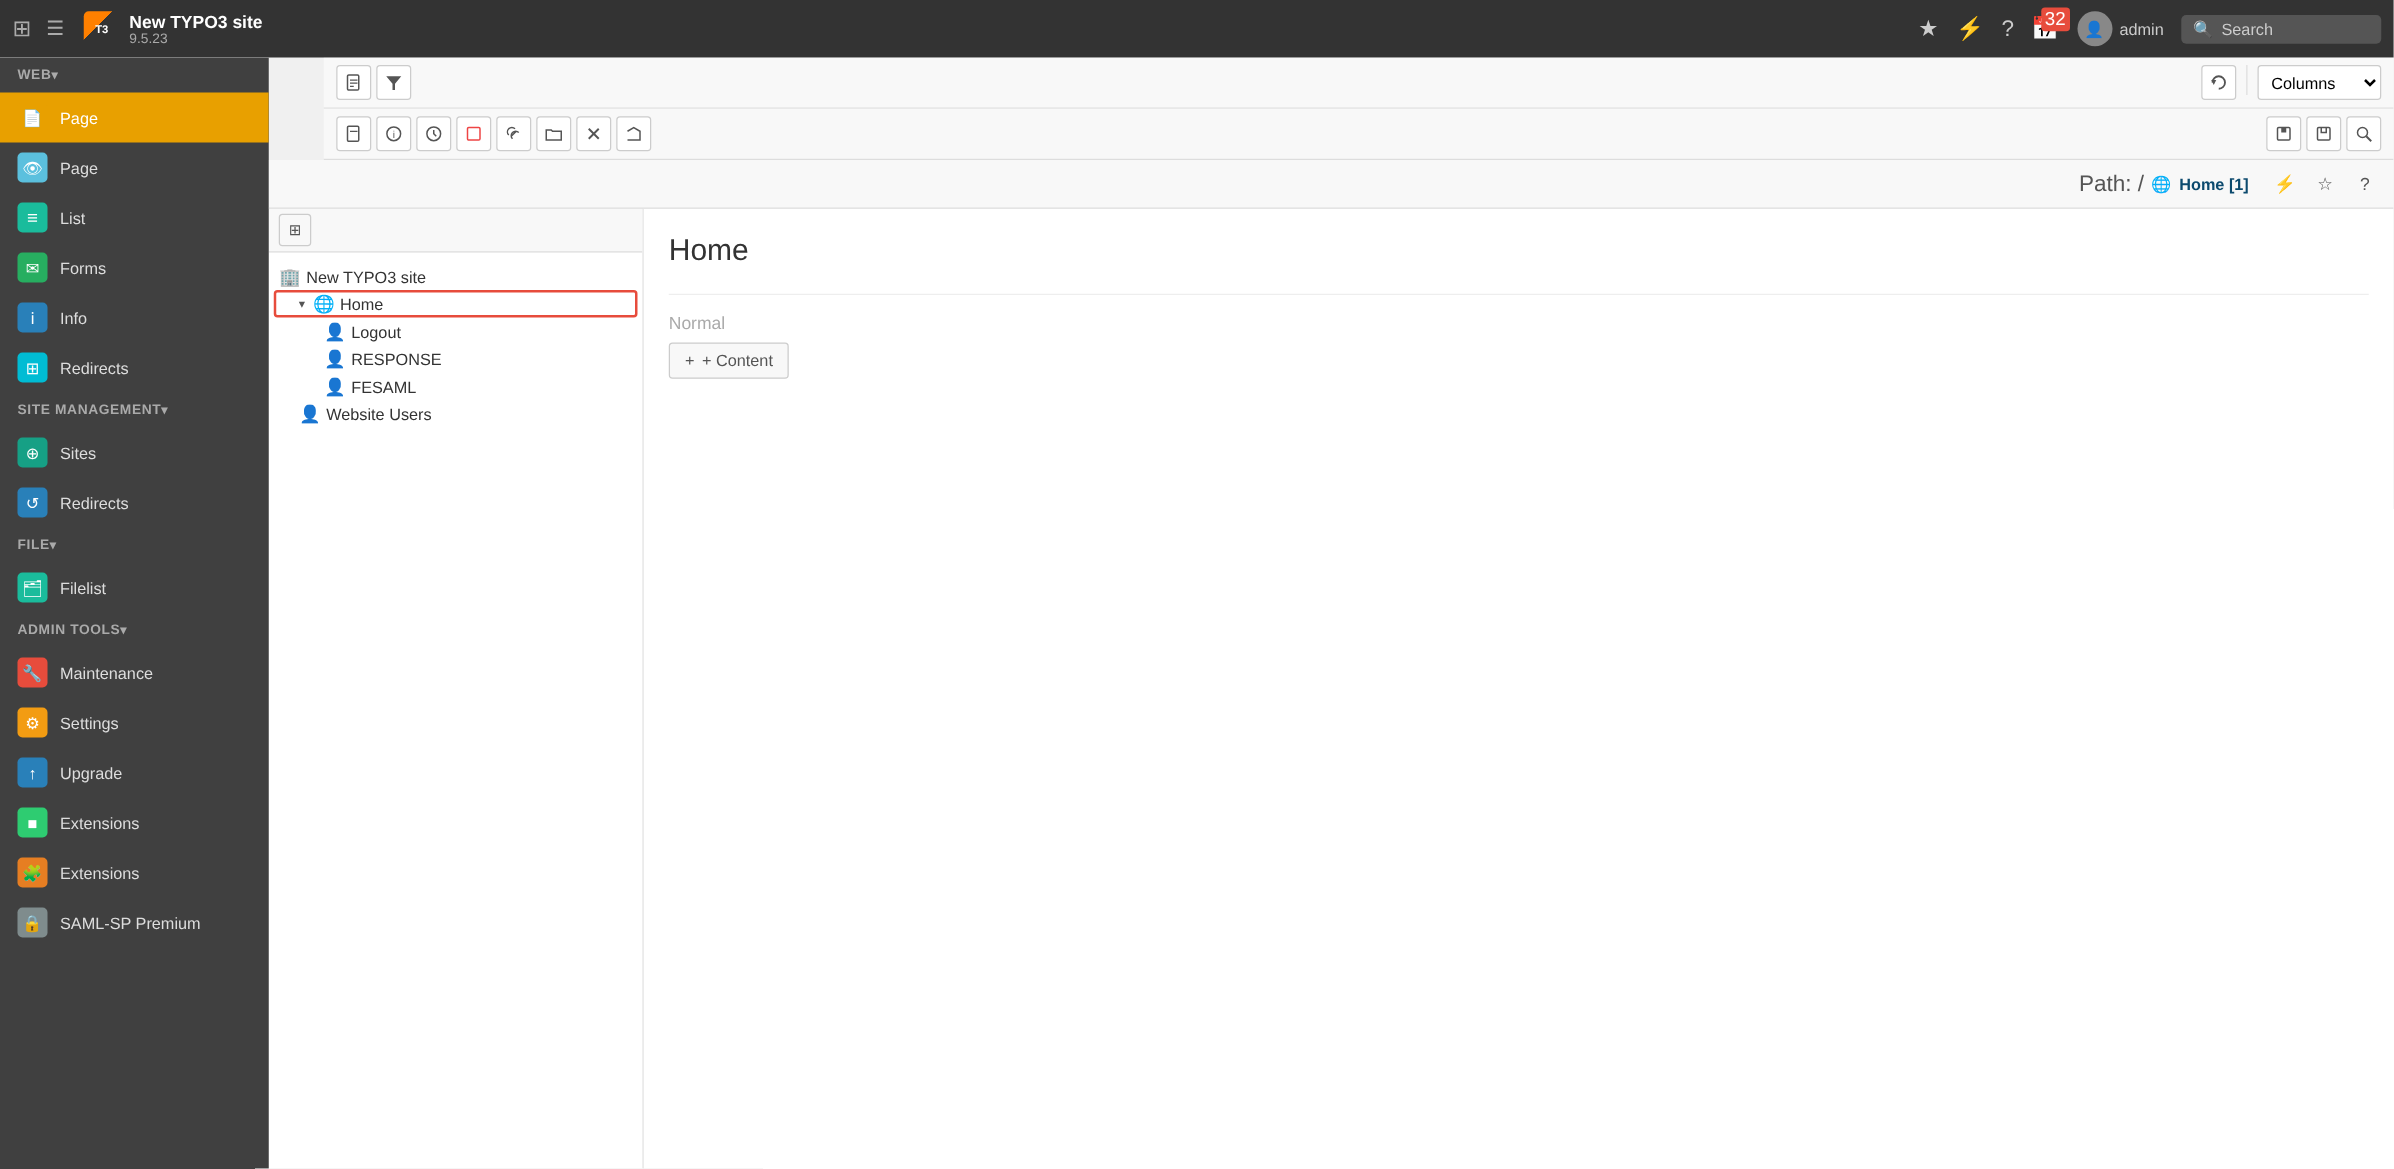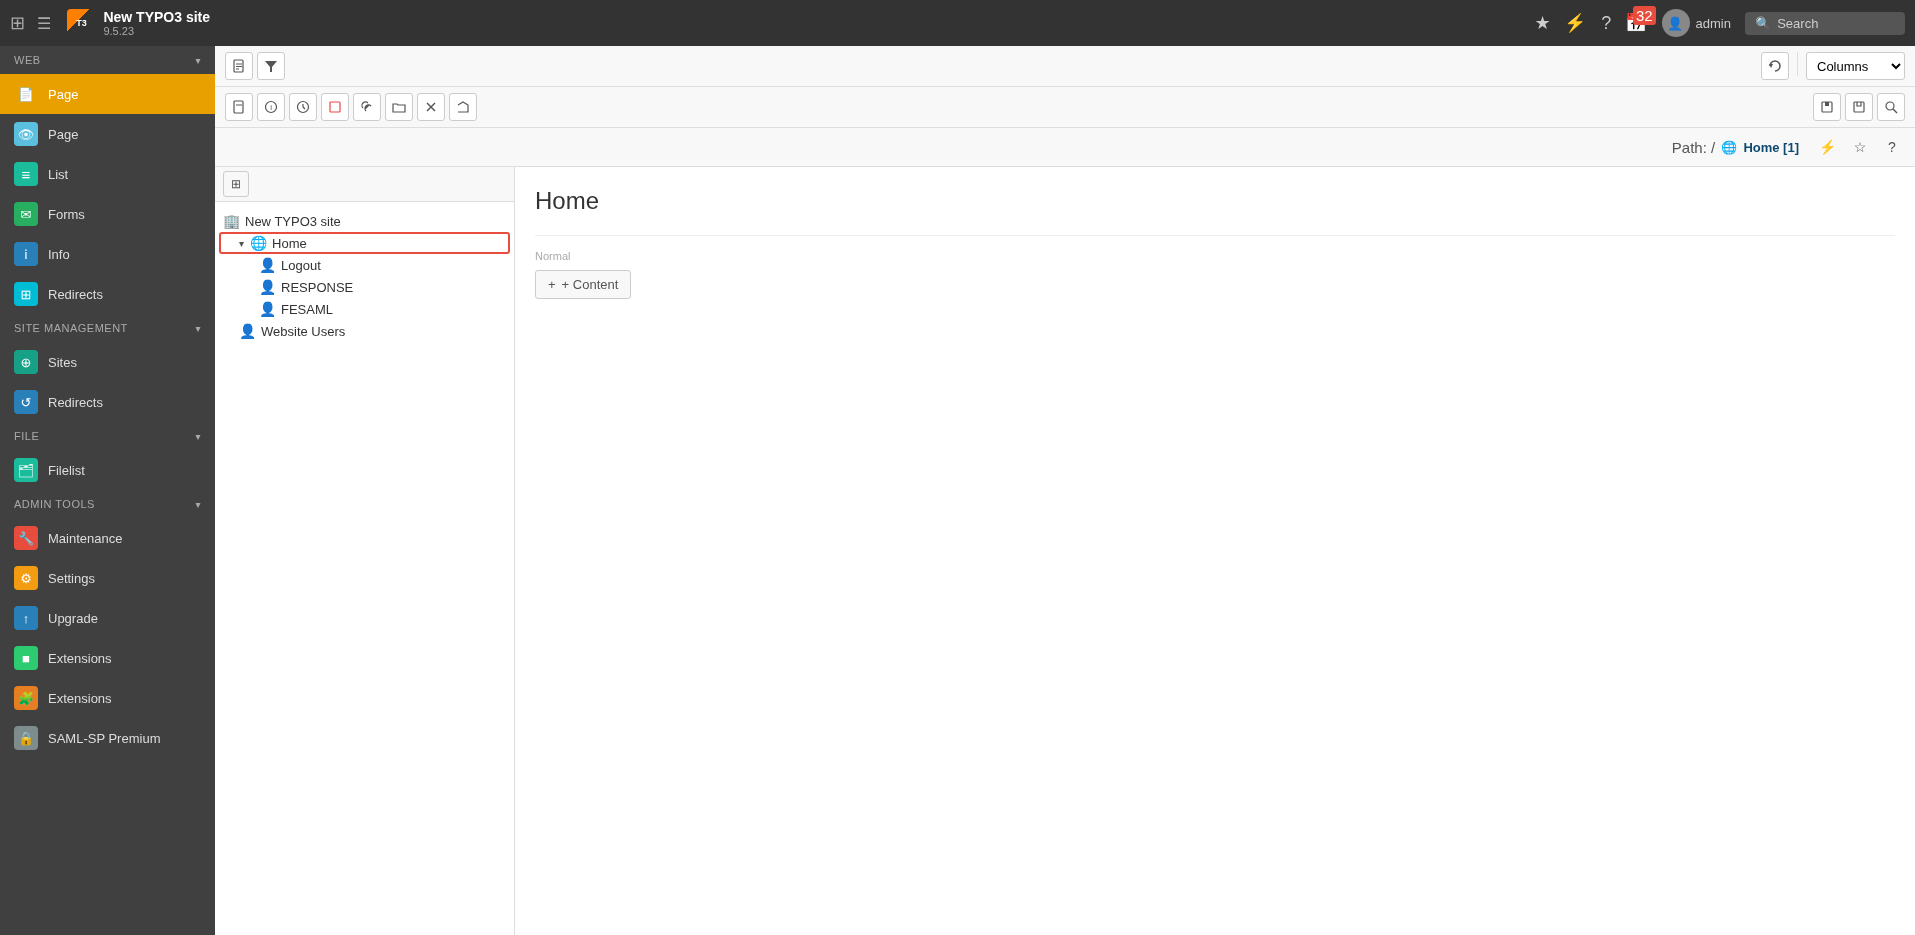--- a/index.html
+++ b/index.html
@@ -40,24 +40,24 @@
       background: #404040;
       color: #ddd;
       display: flex;
       flex-direction: column;
       overflow-y: auto;
       flex-shrink: 0;
     }
     .sidebar-section-header {
       display: flex;
       align-items: center;
-      justify-content: space-between;
+      justify-content: flex-start;
       padding: 8px 14px;
       font-size: 11px;
-      font-weight: 400;
+      font-weight: 700;
       color: #aaa;
       text-transform: uppercase;
       letter-spacing: 0.5px;
       cursor: pointer;
     }
     .sidebar-section-header .chevron { font-size: 10px; color: #aaa; }
     .sidebar-item {
       display: flex;
       align-items: center;
       gap: 10px;
@@ -97,20 +97,21 @@
     
     .toolbar {
       background: #f8f8f8;
       border-bottom: 1px solid #ddd;
       padding: 6px 10px;
       display: flex;
       align-items: flex-start;
       gap: 4px;
       flex-wrap: wrap;
       flex-shrink: 0;
+      margin-left: 44px;
     }
     .toolbar-btn {
       width: 28px; height: 28px;
       background: #fff;
       border: 1px solid #ccc;
       border-radius: 3px;
       display: flex; align-items: center; justify-content: center;
       cursor: pointer;
       font-size: 13px;
       color: #555;
@@ -131,21 +132,21 @@
     .path-bar {
       background: #f8f8f8;
       border-bottom: 1px solid #ddd;
       padding: 6px 10px;
       display: flex;
       align-items: center;
       justify-content: flex-end;
       gap: 6px;
       flex-shrink: 0;
     }
-    .path-text { font-size: 15px; color: #555; }
+    .path-text { font-size: 18px; color: #555; }
     .path-home { font-weight: 600; color: #0c4a6e; }
     .path-actions { display: flex; gap: 6px; margin-left: 10px; }
     .path-icon-btn {
       width: 26px; height: 26px;
       background: transparent;
       border: none;
       display: flex; align-items: center; justify-content: center;
       cursor: pointer;
       font-size: 14px;
       color: #555;
@@ -191,21 +192,21 @@
     .tree-node-indent2 { padding-left: 40px; }
 
     
     .page-content {
       flex: 1;
       background: #fff;
       overflow-y: auto;
       padding: 20px;
     }
     .page-title { font-size: 24px; font-weight: 400; color: #333; margin-bottom: 20px; }
-    .page-normal-label { font-size: 11px; color: #aaa; margin-bottom: 8px; }
+    .page-normal-label { font-size: 14px; color: #aaa; margin-bottom: 8px; }
     .add-content-btn {
       border: 1px solid #ccc;
       background: #f8f8f8;
       border-radius: 3px;
       padding: 6px 12px;
       display: inline-flex;
       align-items: center;
       gap: 6px;
       cursor: pointer;
       font-size: 13px;

